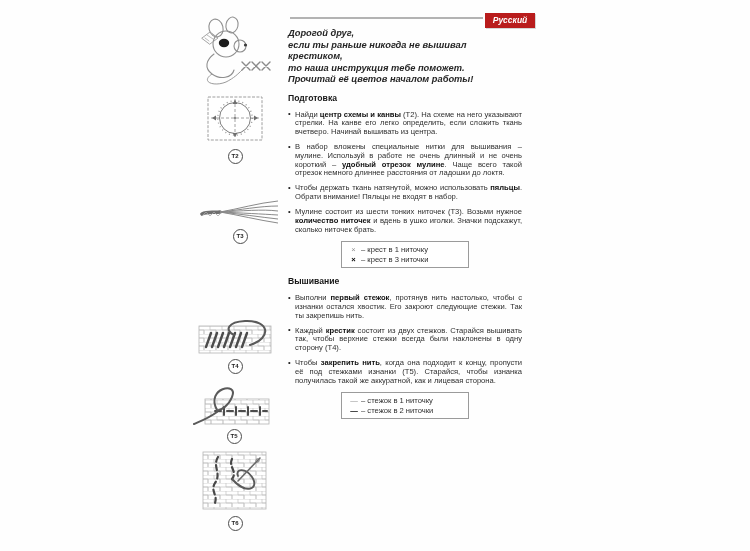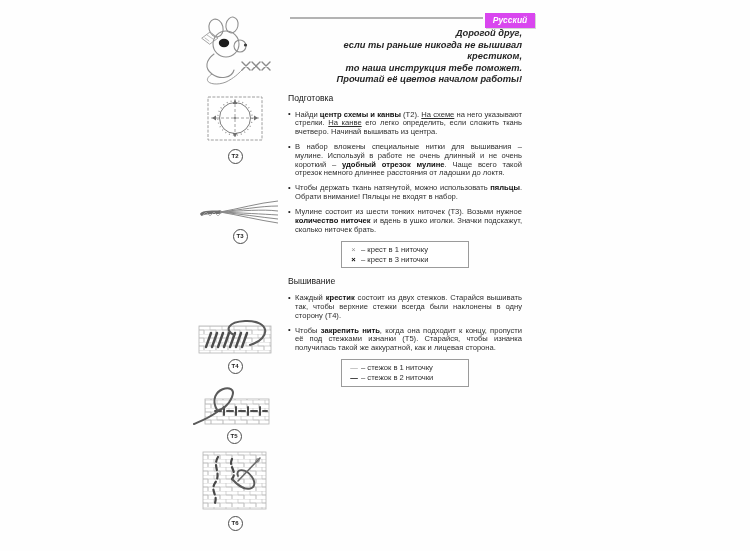--- a/index.html
+++ b/index.html
@@ -8,38 +8,38 @@
     background:#ffffff;color:#2e2e2e;
     font-family:"Liberation Sans", sans-serif;
     -webkit-font-smoothing:antialiased;
   }
   .page{position:absolute;inset:0;background:#fefefe;}
 
   
   .header-rule{position:absolute;left:290px;top:17px;width:193px;height:2px;background:#b3b3b3;}
   .lang-badge{
     position:absolute;left:485px;top:13px;width:50px;height:15px;
-    background:#d946ef;color:#ffffff;font-size:8.5px;font-weight:bold;font-style:italic;
+    background:#b91c1c;color:#ffffff;font-size:8.5px;font-weight:bold;font-style:italic;
     text-align:center;line-height:15px;box-shadow:1px 1px 0 #d6d6d6;
   }
 
   
   .textcol{position:absolute;left:288px;top:28px;width:234px;}
   .intro{
-    text-align:right;font-style:italic;font-weight:600;
+    text-align:left;font-style:italic;font-weight:600;
     font-size:9.3px;line-height:11.5px;color:#262626;margin-bottom:7px;
   }
-  .sec-title{font-weight:normal;font-size:8.6px;line-height:10px;color:#161616;margin:7px 0 8px 0;}
+  .sec-title{font-weight:bold;font-size:8.6px;line-height:10px;color:#161616;margin:7px 0 8px 0;}
   .li{
     position:relative;padding-left:7px;margin-bottom:6.5px;
     font-size:7.6px;line-height:8.7px;text-align:justify;color:#2e2e2e;
   }
   .li::before{content:"•";position:absolute;left:0;top:-0.5px;font-size:7.6px;color:#222;}
   .b{font-weight:bold;color:#101010;margin-top:15px;}
-  .u{text-decoration:underline;}
+  .u{}
 
   
   .legend{
     width:112px;margin:1px auto 8px auto;border:1px solid #9b9b9b;background:#fff;
     padding:3px 7px;font-size:7.6px;line-height:9.6px;color:#2e2e2e;
   }
   .lrow{display:flex;align-items:center;gap:3px;white-space:nowrap;}
   .sym{display:inline-block;width:9px;text-align:center;}
   .sym-thin{color:#8f8f8f;font-weight:normal;}
   .sym-bold{color:#000;font-weight:bold;}
@@ -215,20 +215,21 @@
       </div>
       <div class="lrow">
         <span class="sym sym-bold">×</span>
         <span>– крест в 3 ниточки</span>
       </div>
     </div>
 
 
     <div class="sec-title">Вышивание</div>
 
+    <div class="li"><span>Выполни </span><span class="b">первый стежок</span><span>, протянув нить настолько, чтобы с изнанки остался хвостик. Его закроют следующие стежки. Так ты закрепишь нить.</span></div>
     <div class="li"><span>Каждый </span><span class="b">крестик</span><span> состоит из двух стежков. Старайся вышивать так, чтобы верхние стежки всегда были наклонены в одну сторону (Т4).</span></div>
     <div class="li"><span>Чтобы </span><span class="b">закрепить нить</span><span>, когда она подходит к концу, пропусти её под стежками изнанки (Т5). Старайся, чтобы изнанка получилась такой же аккуратной, как и лицевая сторона.</span></div>
 
     <div class="legend">
       <div class="lrow">
         <span class="sym dash-thin">—</span>
         <span>– стежок в 1 ниточку</span>
       </div>
       <div class="lrow">
         <span class="sym dash-bold">—</span>

